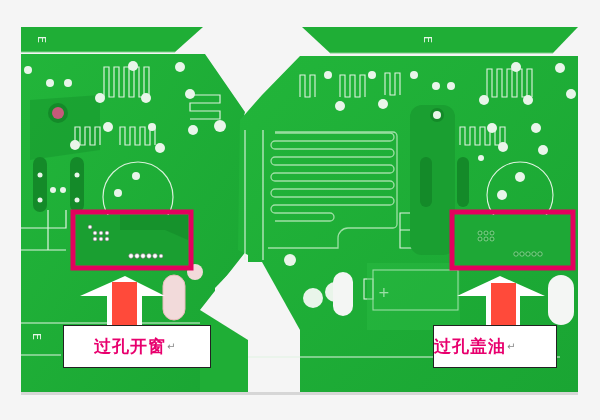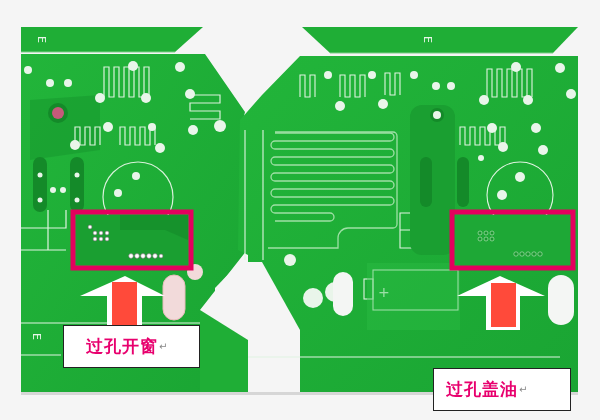--- a/index.html
+++ b/index.html
@@ -187,21 +187,21 @@
     <g>
       <polygon points="80,296 125,276 165,296 142,296 142,330 107,330 107,296" fill="#fff"></polygon>
       <polygon points="112,282 137,282 137,327 112,327" fill="#ff4a3a"></polygon>
     </g>
     <g>
       <polygon points="457,296 500,276 545,296 520,296 520,330 486,330 486,296" fill="#fff"></polygon>
       <polygon points="491,283 516,283 516,327 491,327" fill="#ff4a3a"></polygon>
     </g>
   </svg>
 
-  <div class="label-box" style="left:63px;top:325px;width:137px;height:43px;padding-left:22px;">
+  <div class="label-box" style="left:63px;top:325px;width:148px;height:43px;padding-left:30px;">
     <span class="label-text">过孔开窗</span>
     <span class="return-mark">↵</span>
   </div>
-  <div class="label-box" style="left:433px;top:325px;width:138px;height:43px;padding-left:12px;margin-top:43px;">
+  <div class="label-box" style="left:433px;top:325px;width:124px;height:43px;">
     <span class="label-text">过孔盖油</span>
     <span class="return-mark">↵</span>
   </div>
 </div>
 
 </body></html>

